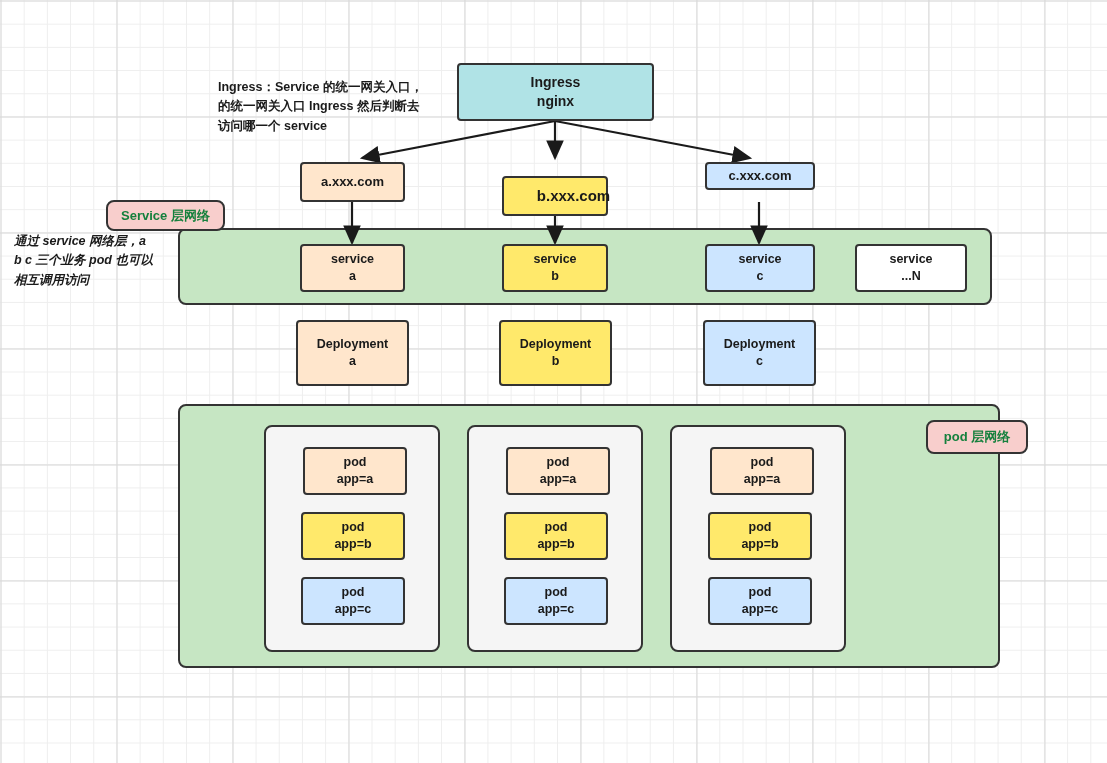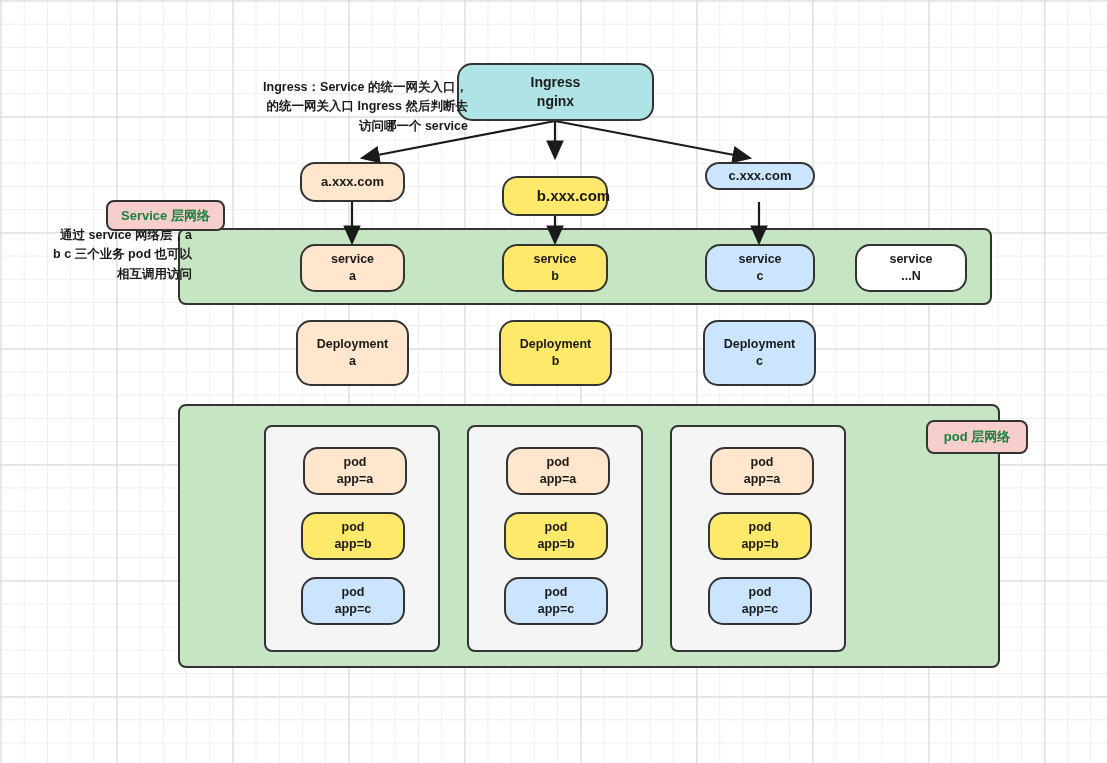--- a/index.html
+++ b/index.html
@@ -30,21 +30,21 @@
       116px 116px,
       116px 116px,
       23.2px 23.2px,
       23.2px 23.2px;
     background-position: 0.5px 0.5px, 0.5px 0.5px, 0.5px 0.5px, 0.5px 0.5px;
   }
   .node {
     position: absolute;
     box-sizing: border-box;
     border: 2px solid #333333;
-    border-radius: 15px;
+    border-radius: 4px;
     display: flex;
     flex-direction: column;
     align-items: center;
     justify-content: center;
     text-align: center;
     color: #1a1a1a;
     font-weight: bold;
     line-height: 1.35;
     z-index: 5;
   }
@@ -79,21 +79,21 @@
     align-items: center;
     justify-content: center;
     z-index: 8;
   }
   .annot {
     position: absolute;
     color: #1a1a1a;
     font-weight: bold;
     font-size: 12.5px;
     line-height: 1.55;
-    text-align: right;
+    text-align: left;
     z-index: 7;
   }
   svg.edges {
     position: absolute;
     left: 0;
     top: 0;
     width: 1107px;
     height: 763px;
     z-index: 4;
     pointer-events: none;
@@ -144,21 +144,21 @@
   <div class="node" style="left:705px; top:162px; width:110px; height:28px; background:#cce5ff; font-size:13px;">
     <div>c.xxx.com</div>
   </div>
 
   <div class="container-box" style="left:178px; top:228px; width:814px; height:77px; background:#c6e6c3;"></div>
 
   <div class="tag" style="left:106px; top:200px; width:119px; height:31px;">
     <span>Service 层网络</span>
   </div>
 
-  <div class="annot" style="left:14px; top:226px; width:178px;">
+  <div class="annot" style="left:14px; top:232px; width:178px;font-style:italic;">
     <div>通过 service 网络层，a</div>
     <div>b c 三个业务 pod 也可以</div>
     <div>相互调用访问</div>
   </div>
 
   <div class="node" style="left:300px; top:244px; width:105px; height:48px; background:#ffe6cc; font-size:12.5px;">
     <div>service</div>
     <div class="l2">a</div>
   </div>
   <div class="node" style="left:502px; top:244px; width:106px; height:48px; background:#ffe96b; font-size:12.5px;">

